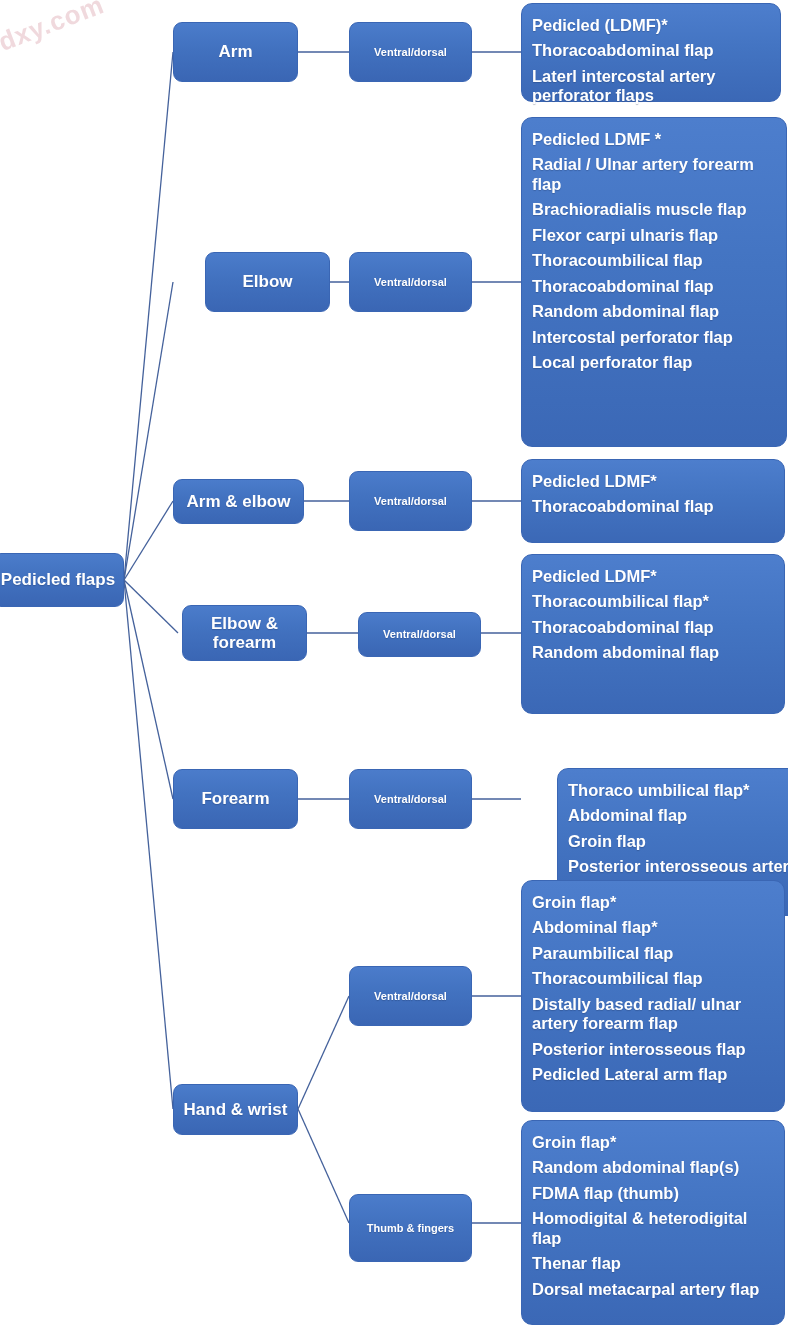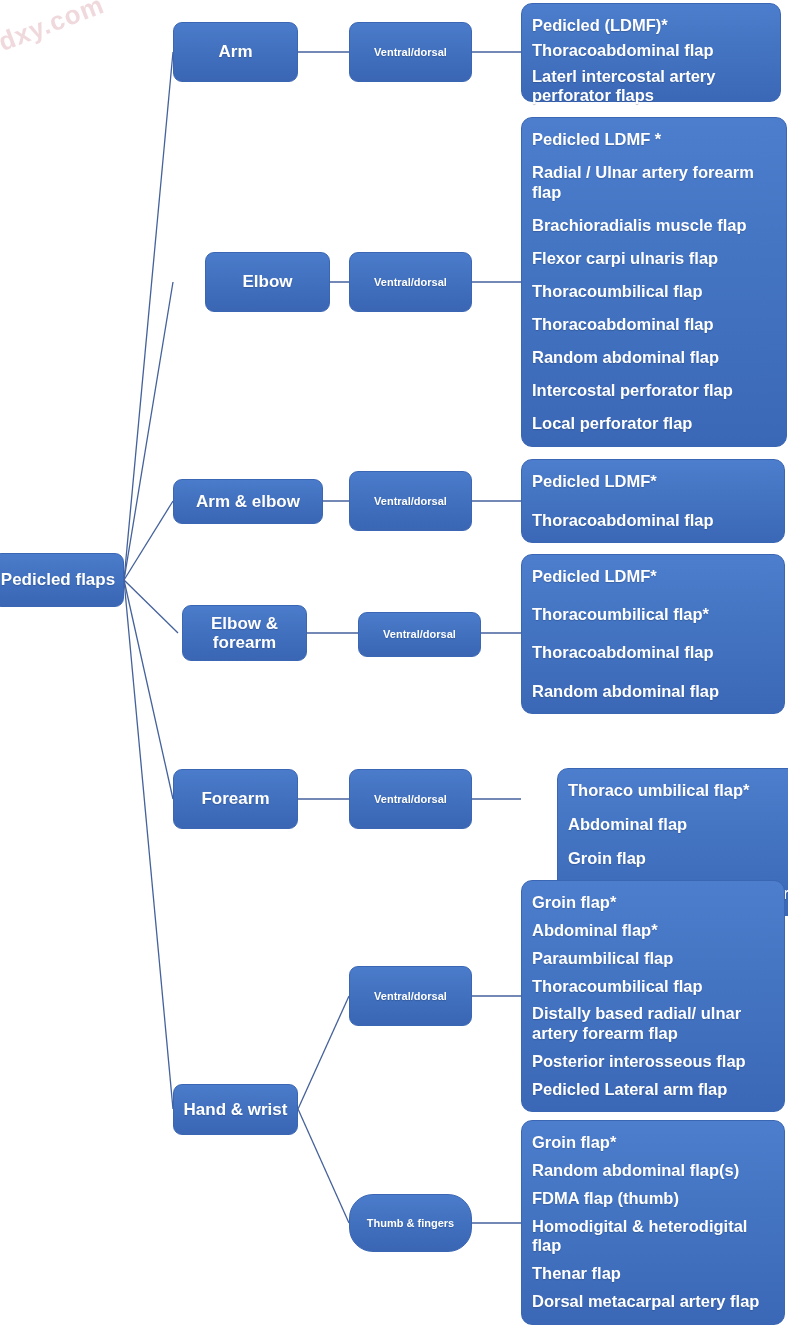--- a/index.html
+++ b/index.html
@@ -50,21 +50,21 @@
     background: linear-gradient(180deg, #4d7ecd 0%, #4374c2 45%, #3b68b6 100%);
     border: 1px solid #3a66b4;
     color: #ffffff;
     font-weight: bold;
     font-size: 16.5px;
     line-height: 1.18;
     padding: 9px 0 9px 10px;
     z-index: 3;
     display: flex;
     flex-direction: column;
-    justify-content: space-between;
+    justify-content: flex-start;
     text-shadow: 0 1px 1px rgba(20,40,80,0.28);
   }
   .detail .item {
     padding: 3px 10px 3px 0;
   }
   .watermark {
     position: absolute;
     left: -4px;
     top: 8px;
     font-size: 26px;
@@ -139,21 +139,21 @@
     <div class="item">Radial / Ulnar artery forearm flap</div>
     <div class="item">Brachioradialis muscle flap</div>
     <div class="item">Flexor carpi ulnaris flap</div>
     <div class="item">Thoracoumbilical flap</div>
     <div class="item">Thoracoabdominal flap</div>
     <div class="item">Random abdominal flap</div>
     <div class="item">Intercostal perforator flap</div>
     <div class="item">Local perforator flap</div>
   </div>
 
-  <div class="node category" style="left:173px; top:479px; width:150px; height:45px;">
+  <div class="node category" style="left:173px; top:479px; width:131px; height:45px;">
     <span>Arm &amp; elbow</span>
   </div>
   <div class="node aspect" style="left:349px; top:471px; width:123px; height:60px;">
     <span>Ventral/dorsal</span>
   </div>
   <div class="detail" style="left:521px; top:459px; width:264px; height:84px;">
     <div class="item">Pedicled LDMF*</div>
     <div class="item">Thoracoabdominal flap</div>
   </div>
 
@@ -192,21 +192,21 @@
   <div class="detail" style="left:521px; top:880px; width:264px; height:232px;">
     <div class="item">Groin flap*</div>
     <div class="item">Abdominal flap*</div>
     <div class="item">Paraumbilical flap</div>
     <div class="item">Thoracoumbilical flap</div>
     <div class="item">Distally based radial/ ulnar artery forearm flap</div>
     <div class="item">Posterior interosseous flap</div>
     <div class="item">Pedicled Lateral arm flap</div>
   </div>
 
-  <div class="node aspect" style="left:349px; top:1194px; width:123px; height:58px;border-radius:24px;">
+  <div class="node aspect" style="left:349px; top:1194px; width:123px; height:68px;">
     <span>Thumb &amp; fingers</span>
   </div>
   <div class="detail" style="left:521px; top:1120px; width:264px; height:205px;">
     <div class="item">Groin flap*</div>
     <div class="item">Random abdominal flap(s)</div>
     <div class="item">FDMA flap (thumb)</div>
     <div class="item">Homodigital &amp; heterodigital flap</div>
     <div class="item">Thenar flap</div>
     <div class="item">Dorsal metacarpal artery flap</div>
   </div>

